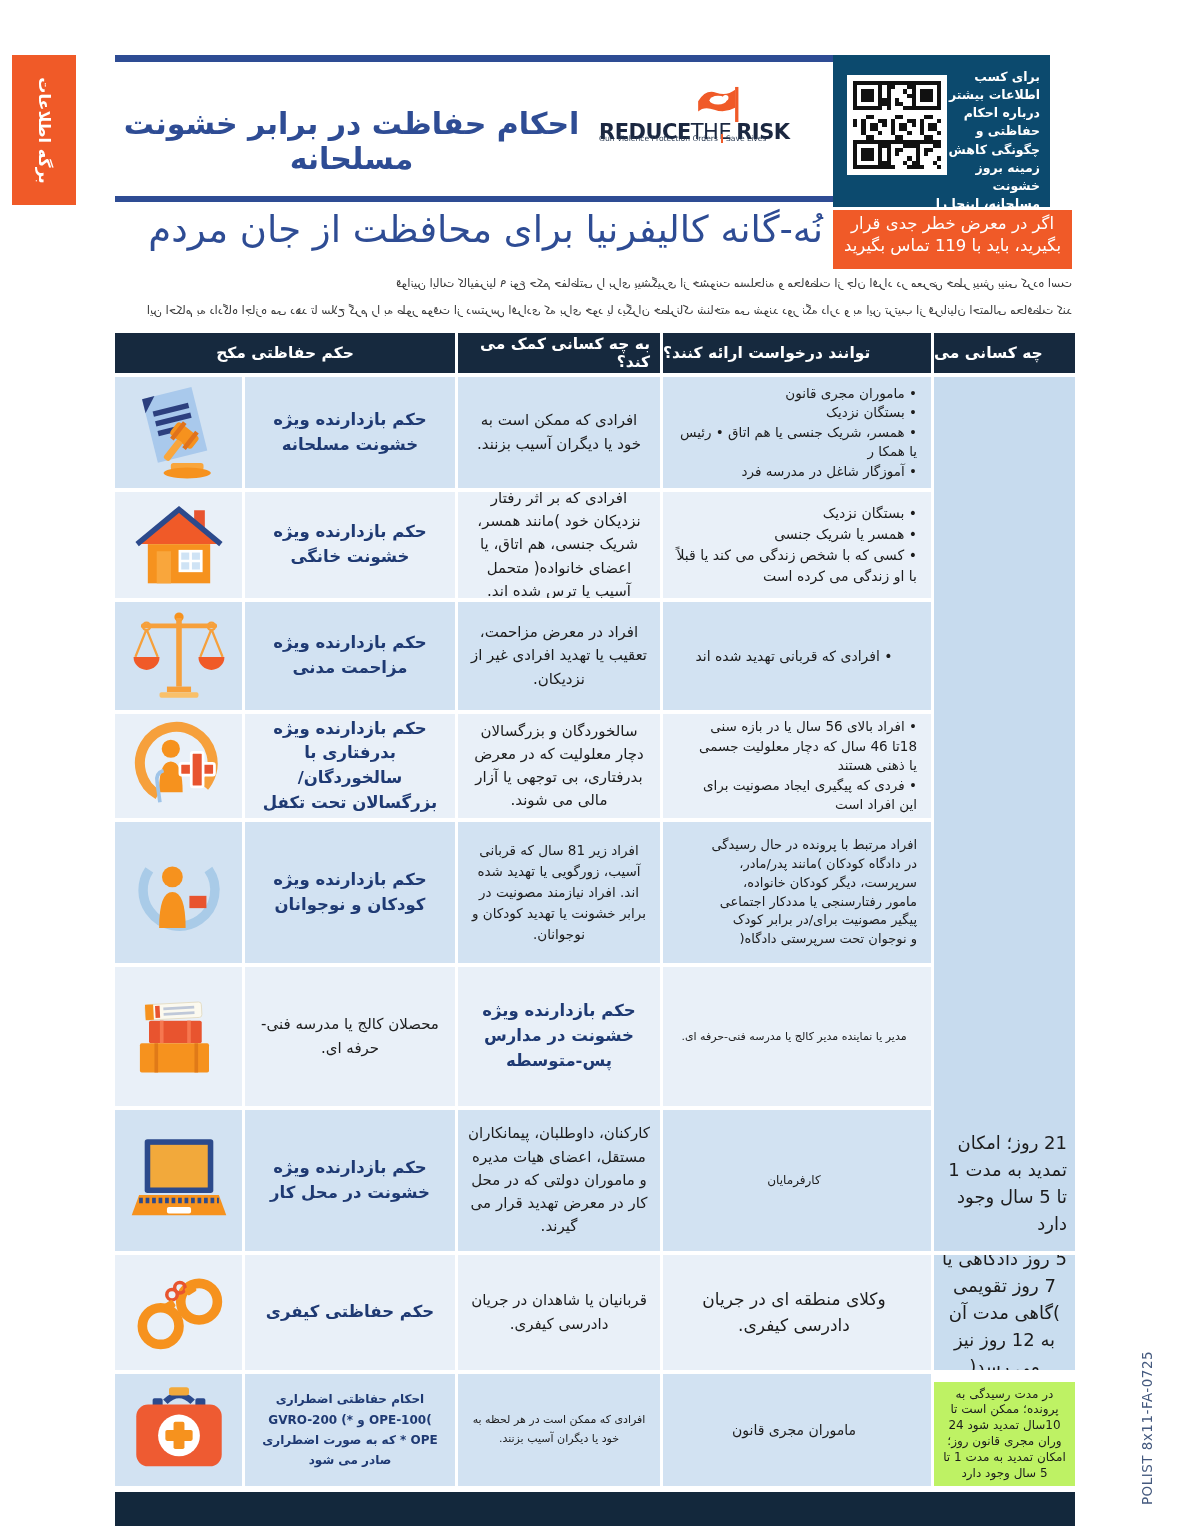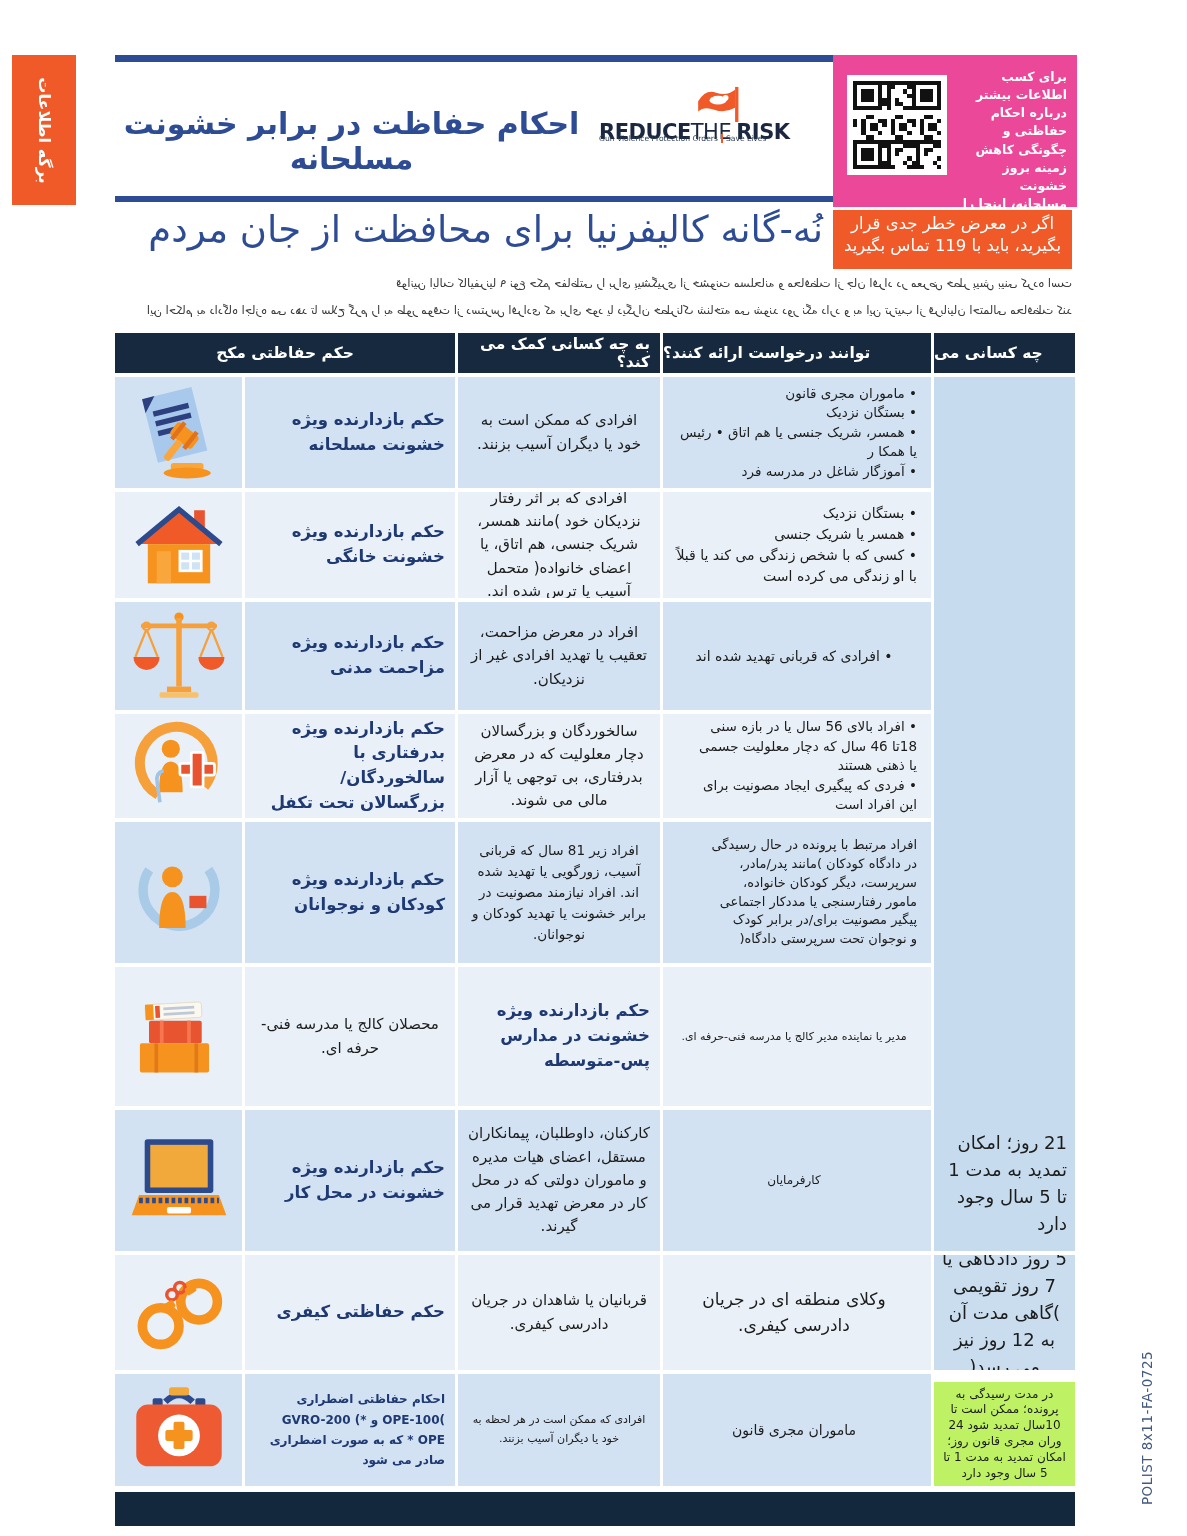--- a/index.html
+++ b/index.html
@@ -26,21 +26,21 @@
   .logo-text { position:absolute; left:0; top:34px; width:182px; white-space:nowrap;
                color:#1B2740; font-size:21px; display:flex; align-items:center; }
   .logo-text .b { font-weight:bold; letter-spacing:-0.5px; }
   .logo-text .t { font-weight:normal; letter-spacing:-0.5px; }
   .logo-bar { display:inline-block; width:4px; height:24px; background:#F05A28; margin:0 2px 0 3px; }
   .logo-tag { position:absolute; left:0; top:48px; width:182px; font-size:7.6px; color:#2A3A52;
               white-space:nowrap; display:flex; align-items:center; }
   .logo-tag .sep { display:inline-block; width:2px; height:9px; background:#F05A28; margin:0 3px; }
 
   
-  .qr-panel { position:absolute; left:833px; top:55px; width:244px; height:152px; background:#ec4899; }
+  .qr-panel { position:absolute; left:833px; top:55px; width:217px; height:152px; background:#0c4a6e; }
   .qr-box { position:absolute; left:14px; top:20px; width:100px; height:100px; background:#fff; padding:6px; }
   .qr-grid { width:88px; height:88px; display:grid; grid-template-columns:repeat(21,1fr); grid-template-rows:repeat(21,1fr); }
   .qr-grid i { display:block; }
   .qr-grid i.on { background:#111; }
   .qr-caption { position:absolute; right:10px; top:13px; width:108px; color:#fff; direction:rtl;
                 text-align:right; font-size:12.5px; font-weight:600; line-height:1.45; }
 
   
   .alert-box { position:absolute; left:833px; top:210px; width:239px; height:59px; background:#F05A28; overflow:hidden; }
   .alert-box div { padding:3px 8px 0 8px; color:#fff; direction:rtl; text-align:center;
@@ -61,21 +61,21 @@
   .cell { display:flex; align-items:center; justify-content:center; overflow:hidden; }
   .bgA { background:#D2E2F2; }
   .bgB { background:#E9F0F8; }
   .hcell { background:#16293E; color:#fff; font-weight:bold; font-size:15.5px; direction:rtl; }
   .h-order { grid-column:span 2; }
   .h-helps { justify-content:flex-end; padding-left:8px; padding-right:10px; }
   .h-request { justify-content:flex-end; padding-right:10px; }
   .h-request2 { justify-content:flex-end; padding-right:6px; }
 
   .txt { direction:rtl; width:100%; }
-  .c-title .txt { color:#1F3A73; font-weight:bold; font-size:16.5px; line-height:1.5; padding:0 10px; }
+  .c-title .txt { text-align:center; color:#1F3A73; font-weight:bold; font-size:16.5px; line-height:1.5; padding:0 10px; }
   .c-help  .txt { text-align:center; color:#1c1c1c; font-size:15px; line-height:1.55; padding:0 10px; white-space:pre-line; }
   .c-req   .txt { text-align:right;  color:#1c1c1c; font-size:14px; line-height:1.5; padding:0 14px 0 8px; white-space:pre-line; }
   .c-dur   .txt { text-align:right;  color:#1c1c1c; font-size:18px; line-height:1.5; padding:0 8px; white-space:pre-line; }
 
   .dur-merged { background:#C7DBEE; grid-column:5; grid-row:2 / span 7; align-items:flex-end; }
   .dur-merged .txt { padding-bottom:14px; }
   .dur-8 { background:#C9DDEF; }
   .dur-8 .txt { text-align:center; }
   .dur-9 { background:#bef264;margin-top:8px; }
   .dur-9 .txt { font-size:12px; line-height:1.32; text-align:center; }

